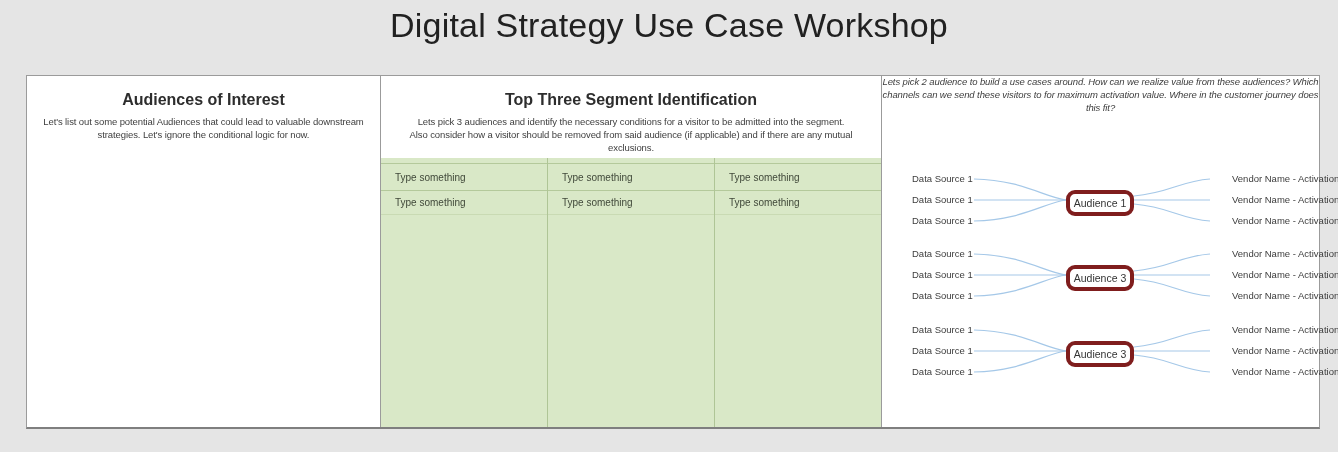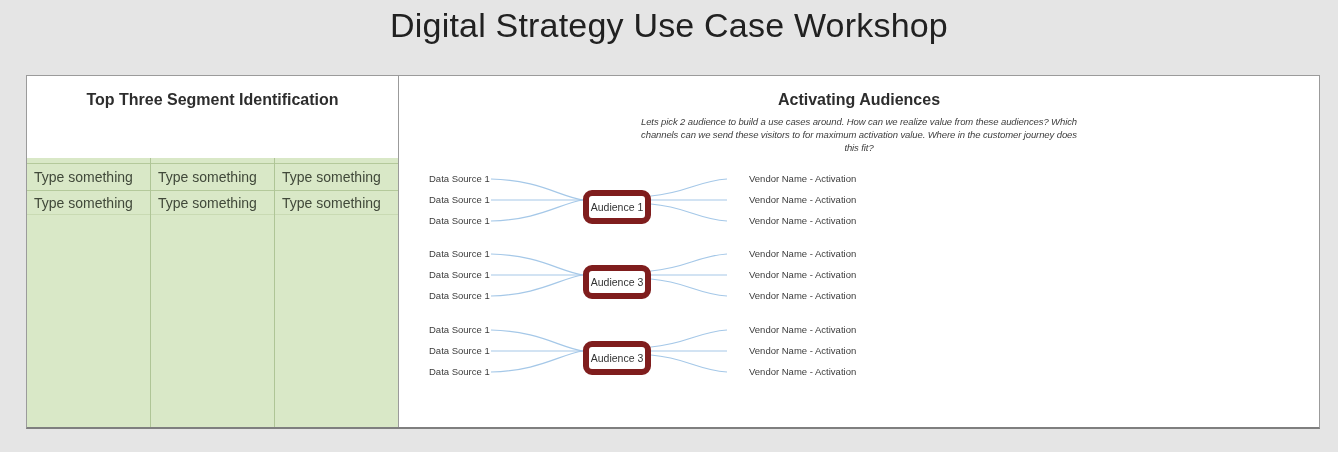--- a/index.html
+++ b/index.html
@@ -12,21 +12,21 @@
     font-size:34px;font-weight:400;color:#212121;letter-spacing:0.2px;
   }
   .board{
     position:absolute;left:26px;top:75px;width:1294px;height:354px;
     display:flex;box-sizing:border-box;
     border:1px solid #9b9b9b;border-bottom:2px solid #7f7f7f;background:#fff;
   }
   .panel{position:relative;box-sizing:border-box;height:100%;}
   .panel + .panel{border-left:1px solid #9b9b9b;}
   .panel-1{width:353px;}
-  .panel-2{width:371px;}
+  .panel-2{width:501px;}
   .panel-3{flex:1;}
   .panel-title{
     margin:15px 8px 7px;text-align:center;
     font-size:16px;font-weight:700;color:#2d2d2d;
   }
   .panel-desc{
     margin:0 auto;text-align:center;
     font-size:9.5px;line-height:1.35;color:#3e3e3e;letter-spacing:-0.1px;
   }
   .panel-1 .panel-desc{max-width:330px;}
@@ -36,57 +36,62 @@
   
   .segment-table{
     position:absolute;left:0;right:0;top:82px;bottom:0;
     display:flex;background:#d9e8c7;
   }
   .segment-col{flex:1;display:flex;flex-direction:column;box-sizing:border-box;}
   .segment-col + .segment-col{border-left:1px solid rgba(125,155,90,0.45);}
   .segment-strip{height:5px;border-bottom:1px solid rgba(125,155,90,0.40);}
   .segment-cell{
     box-sizing:border-box;display:flex;align-items:center;
-    padding-left:7px;font-size:14px;color:#41493a;
+    padding-left:14px;font-size:10px;color:#41493a;
     border-bottom:1px solid rgba(125,155,90,0.40);
   }
   .segment-cell.r1{height:27px;}
   .segment-cell.r2{height:24px;border-bottom:1px solid rgba(125,155,90,0.18);}
   .segment-fill{flex:1;}
 
   
   .mind-group{position:absolute;left:0;right:0;height:62px;padding-left:9px;}
   .mg-1{top:93px;} .mg-2{top:168px;} .mg-3{top:244px;}
   .mind-group svg{position:absolute;left:0;top:0;}
   .node-label{
     position:absolute;height:14px;line-height:14px;
     font-size:9.5px;color:#3c3c3c;white-space:nowrap;
   }
   .src{left:30px;}
   .ven{left:350px;}
   .row-a{top:3px;} .row-b{top:24px;} .row-c{top:45px;}
   .audience-node{
-    position:absolute;left:184px;top:21px;width:68px;height:34px;
-    background:#ffffff;border:6px solid #7f1d1d;border-radius:9px;
+    position:absolute;left:184px;top:21px;width:68px;height:26px;
+    background:#ffffff;border:4px solid #7f1d1d;border-radius:9px;
     display:flex;align-items:center;justify-content:center;
     font-size:10.5px;color:#333;z-index:2;box-sizing:border-box;
   }
 </style>
 </head>
 <body>
 
 <div class="screen">
 
   <div class="page-title">Digital Strategy Use Case Workshop</div>
 
   <div class="board">
 
+    <div class="panel panel-1">
+      <div class="panel-title">Audiences of Interest</div>
+      <div class="panel-desc">Let's list out some potential Audiences that could lead to valuable downstream strategies. Let's ignore the conditional logic for now.</div>
+    </div>
 
     <div class="panel panel-2">
       <div class="panel-title">Top Three Segment Identification</div>
+      <div class="panel-desc">Lets pick 3 audiences and identify the necessary conditions for a visitor to be admitted into the segment. Also consider how a visitor should be removed from said audience (if applicable) and if there are any mutual exclusions.</div>
 
       <div class="segment-table">
         <div class="segment-col">
           <div class="segment-strip"></div>
           <div class="segment-cell r1">Type something</div>
           <div class="segment-cell r2">Type something</div>
           <div class="segment-fill"></div>
         </div>
         <div class="segment-col">
           <div class="segment-strip"></div>
@@ -97,21 +102,20 @@
         <div class="segment-col">
           <div class="segment-strip"></div>
           <div class="segment-cell r1">Type something</div>
           <div class="segment-cell r2">Type something</div>
           <div class="segment-fill"></div>
         </div>
       </div>
     </div>
 
     <div class="panel panel-3">
-      <div class="panel-title">Activating Audiences</div>
       <div class="panel-desc">Lets pick 2 audience to build a use cases around. How can we realize value from these audiences? Which channels can we send these visitors to for maximum activation value. Where in the customer journey does this fit?</div>
 
       <div class="mind-group mg-1">
         <svg width="470" height="62" viewBox="0 0 470 62">
           <g fill="none" stroke="#a5c8e8" stroke-width="1.2">
             <path d="M92,10 C140,11 162,28 184,31"></path>
             <path d="M92,31 C130,31 160,31 184,31"></path>
             <path d="M92,52 C140,51 162,34 184,31"></path>
             <path d="M252,27 C288,24 298,12 328,10"></path>
             <path d="M252,31 C280,31 300,31 328,31"></path>

